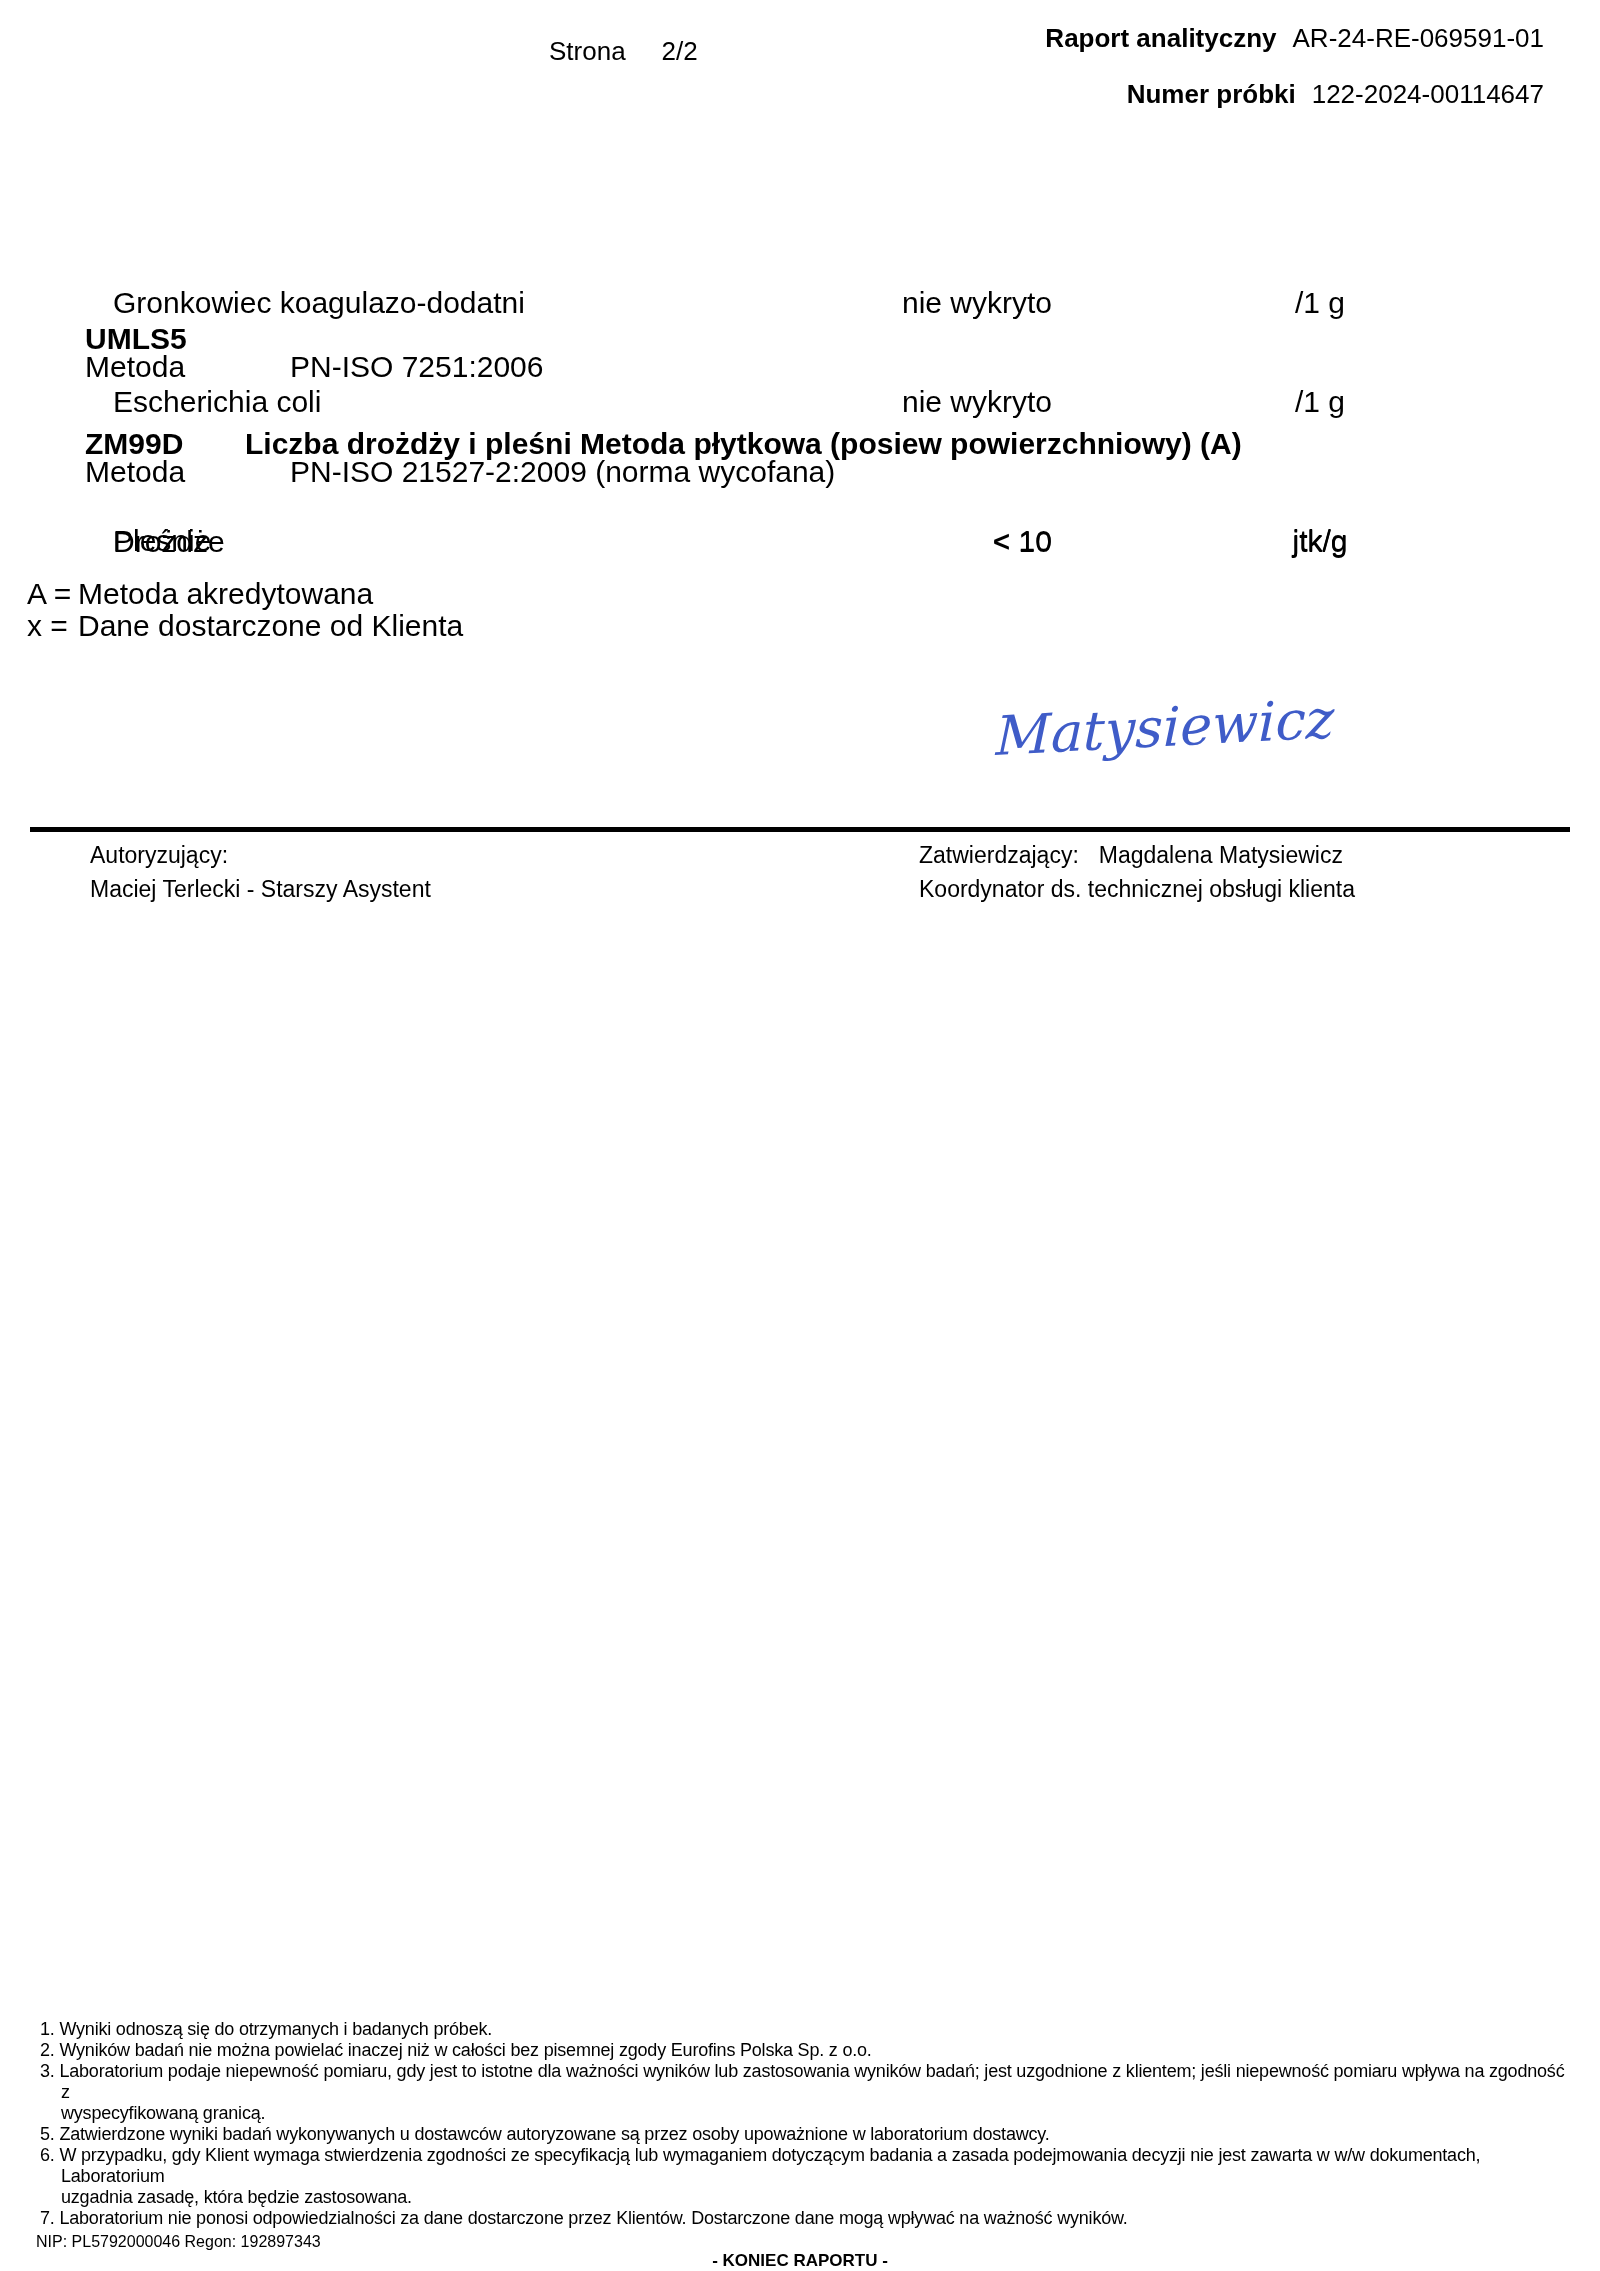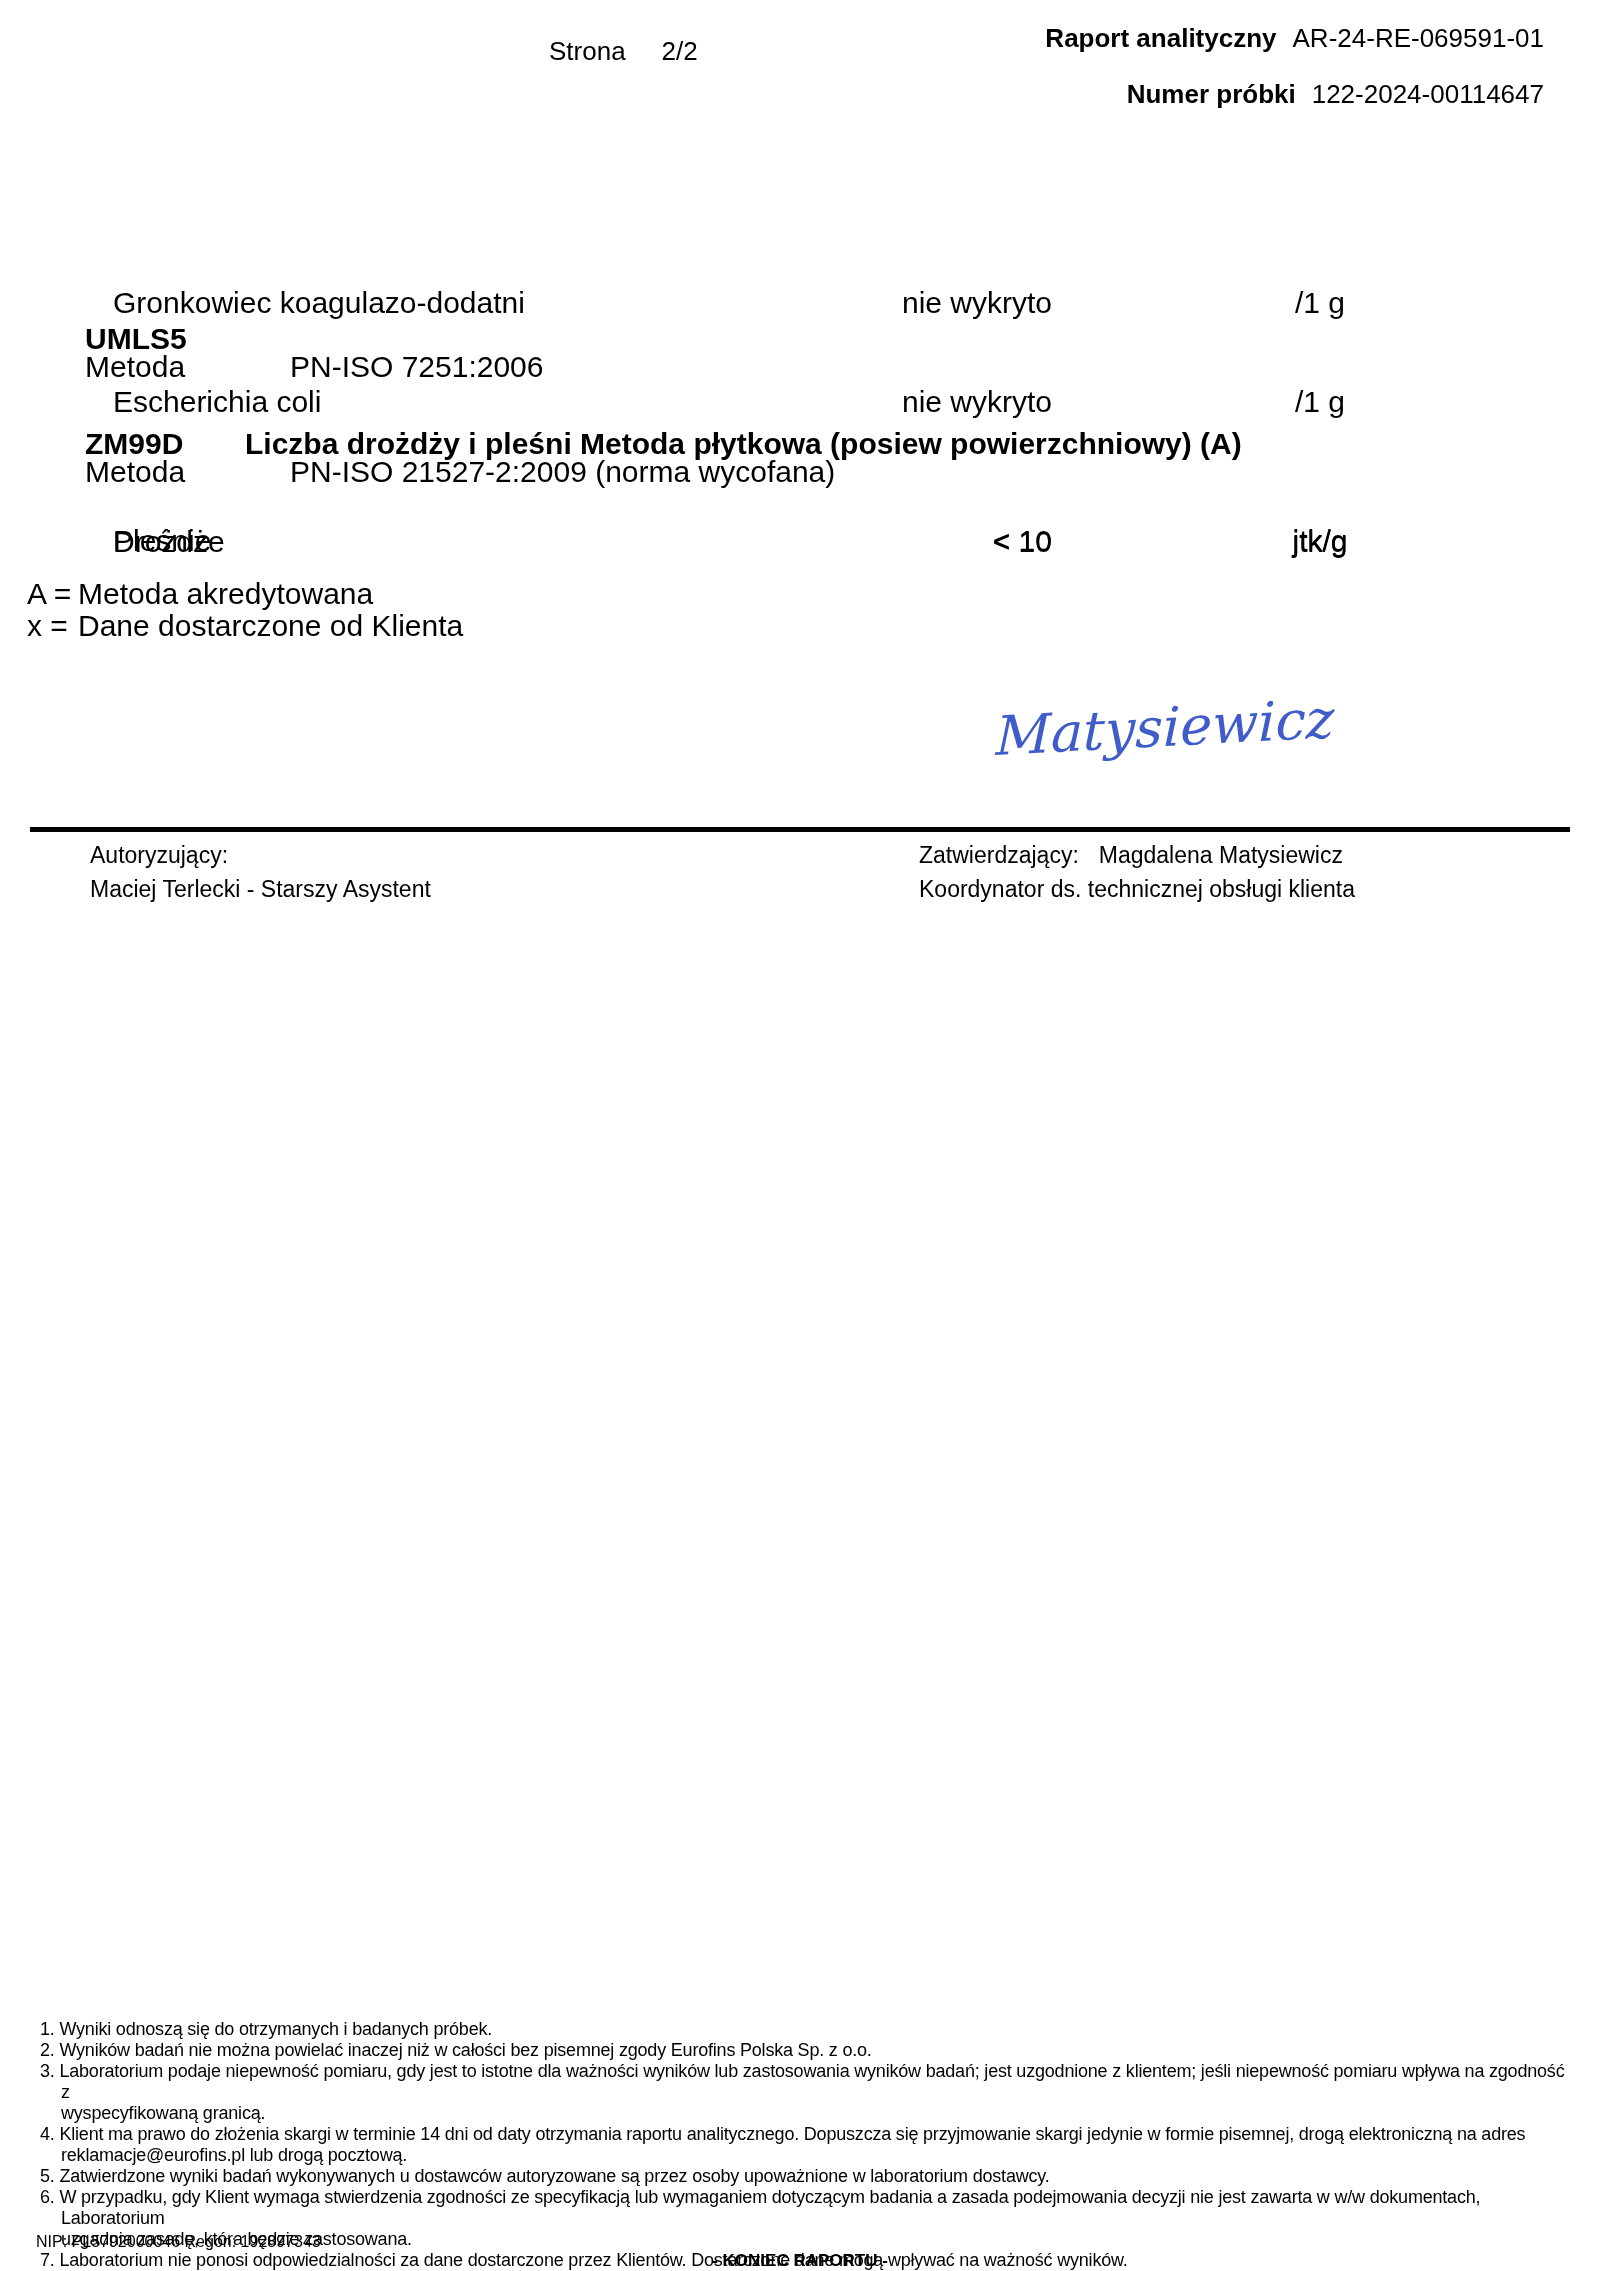--- a/index.html
+++ b/index.html
@@ -141,22 +141,20 @@
 <div class="abs sig-line" style="left:919px; top:842px;">
   <span>Zatwierdzający:</span><span class="sig-gap">Magdalena Matysiewicz</span>
 </div>
 <div class="abs sig-line" style="left:919px; top:876px;">Koordynator ds. technicznej obsługi klienta</div>
 
 <div class="abs footnotes">
   <div class="footnote">1. Wyniki odnoszą się do otrzymanych i badanych próbek.</div>
   <div class="footnote">2. Wyników badań nie można powielać inaczej niż w całości bez pisemnej zgody Eurofins Polska Sp. z o.o.</div>
   <div class="footnote">3. Laboratorium podaje niepewność pomiaru, gdy jest to istotne dla ważności wyników lub zastosowania wyników badań; jest uzgodnione z klientem; jeśli niepewność pomiaru wpływa na zgodność z
 wyspecyfikowaną granicą.</div>
-  <div class="footnote">4. Klient ma prawo do złożenia skargi w terminie 14 dni od daty otrzymania raportu analitycznego. Dopuszcza się przyjmowanie skargi jedynie w formie pisemnej, drogą elektroniczną na adres
-reklamacje@eurofins.pl lub drogą pocztową.</div>
   <div class="footnote">5. Zatwierdzone wyniki badań wykonywanych u dostawców autoryzowane są przez osoby upoważnione w laboratorium dostawcy.</div>
   <div class="footnote">6. W przypadku, gdy Klient wymaga stwierdzenia zgodności ze specyfikacją lub wymaganiem dotyczącym badania a zasada podejmowania decyzji nie jest zawarta w w/w dokumentach, Laboratorium
 uzgadnia zasadę, która będzie zastosowana.</div>
   <div class="footnote">7. Laboratorium nie ponosi odpowiedzialności za dane dostarczone przez Klientów. Dostarczone dane mogą wpływać na ważność wyników.</div>
 </div>
 
 <div class="abs nip">NIP: PL5792000046 Regon: 192897343</div>
 <div class="abs end-report">- KONIEC RAPORTU -</div>
 
 </body></html>

